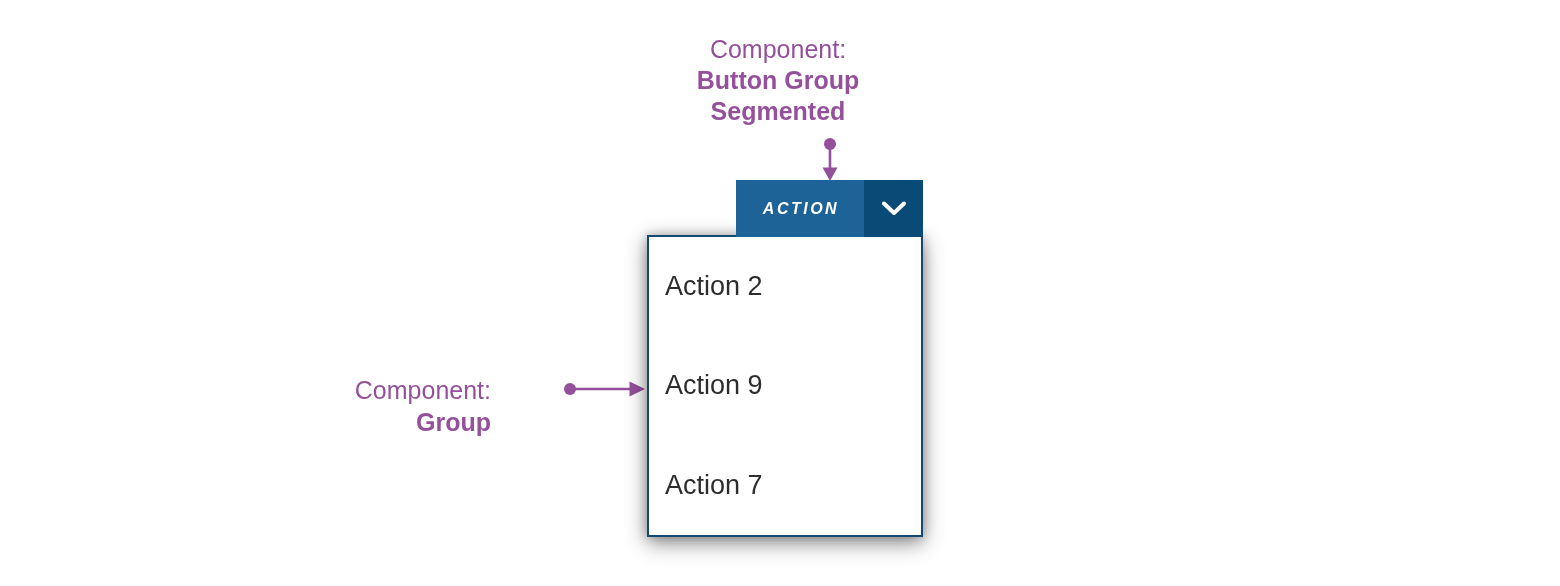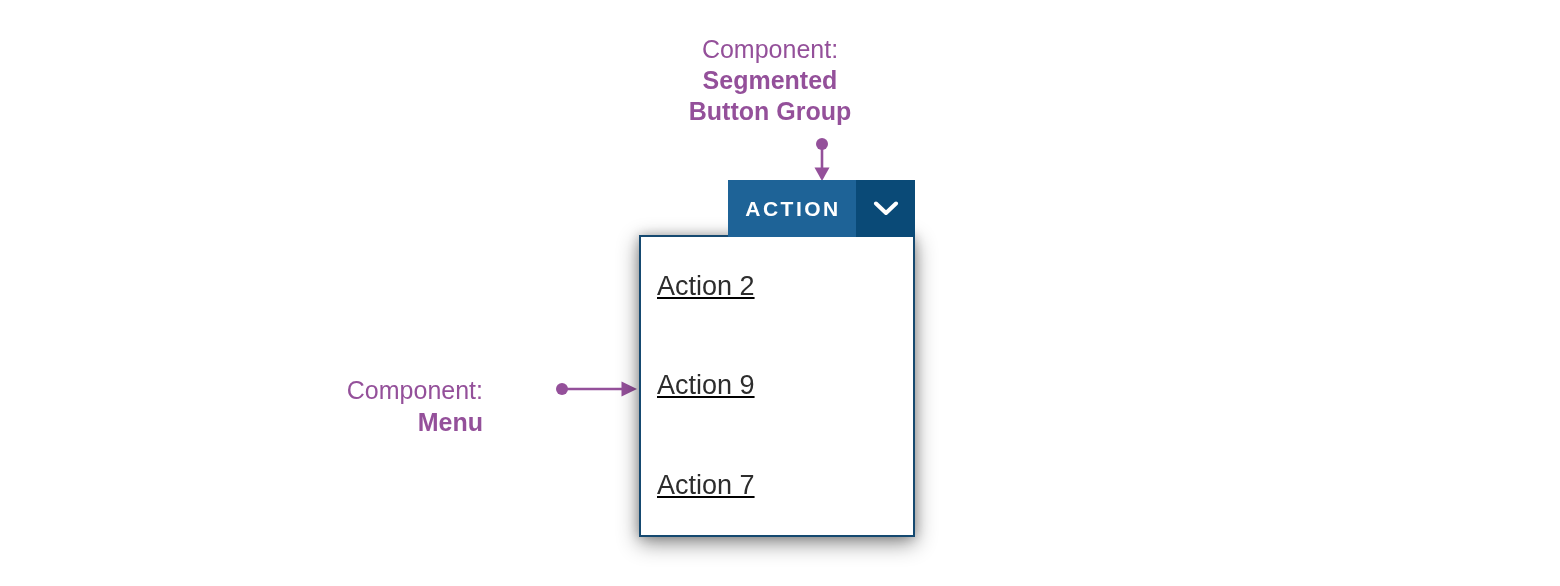--- a/index.html
+++ b/index.html
@@ -12,21 +12,21 @@
     --menu-bg:#FFFFFF;
     --menu-item-text:#2D2D2D;
     --page-bg:#FFFFFF;
   }
   *{margin:0;padding:0;box-sizing:border-box;}
   html,body{background:var(--page-bg);}
   body{
     font-family:"Liberation Sans", sans-serif;
     width:1560px;height:586px;overflow:hidden;position:relative;
   }
-  .stage{position:absolute;left:0;top:0;width:1496px;height:586px;background:var(--page-bg);}
+  .stage{position:absolute;left:8px;top:0;width:1496px;height:586px;background:var(--page-bg);}
 
   
   .annot{position:absolute;color:var(--annotation-purple);font-size:25px;}
   .annot-top{left:620px;top:34px;width:300px;text-align:center;line-height:31px;}
   .annot-left{right:1013px;top:374px;width:300px;text-align:right;line-height:32px;}
   .annot .regular{font-weight:400;}
   .annot .bold{font-weight:700;}
 
   .arrow{position:absolute;color:var(--annotation-purple);display:block;}
   .arrow-down{left:812px;top:138px;width:20px;height:46px;}
@@ -37,50 +37,50 @@
     position:absolute;left:728px;top:180px;width:187px;height:57px;
     display:flex;z-index:3;
   }
   .segmented button{
     border:none;cursor:pointer;display:flex;align-items:center;justify-content:center;
     font-family:inherit;
   }
   .seg-main{
     flex:0 0 128px;background:var(--button-primary-bg);
     border-right:2px solid var(--button-divider);
-    color:var(--button-text);font-size:21px;font-weight:700;letter-spacing:2.5px;
+    color:var(--button-text);font-size:16px;font-weight:700;letter-spacing:2.5px;font-style:italic;
   }
   .seg-main span{transform:translateX(1px);}
   .seg-arrow{flex:1 1 auto;background:var(--button-arrow-bg);}
   .chev{width:26px;height:15px;display:block;}
 
   
   .menu{
     position:absolute;left:639px;top:235px;width:276px;height:302px;
     background:var(--menu-bg);
     border:2px solid var(--menu-border);
     box-shadow:0 6px 20px rgba(0,0,0,0.45), 0 0 10px rgba(0,0,0,0.22);
-    display:flex;flex-direction:column;z-index:2;text-decoration:underline;
+    display:flex;flex-direction:column;z-index:2;
   }
   .menu-item{
     flex:1 1 0;display:flex;align-items:center;
     padding-left:16px;
     font-size:27px;color:var(--menu-item-text);
     cursor:pointer;
   }
 </style>
 </head>
 <body>
 
 <div class="stage">
 
   <div class="annot annot-top">
     <div class="regular">Component:</div>
+    <div class="bold">Button Group</div>
     <div class="bold">Segmented</div>
-    <div class="bold">Button Group</div>
   </div>
 
   <svg class="arrow arrow-down" viewBox="0 0 20 46" aria-hidden="true">
     <circle cx="10" cy="6" r="6" fill="currentColor"></circle>
     <line x1="10" y1="10" x2="10" y2="31" stroke="currentColor" stroke-width="2.6"></line>
     <polygon points="2.5,29.5 17.5,29.5 10,43" fill="currentColor"></polygon>
   </svg>
 
   <div class="segmented">
     <button class="seg-main">
@@ -94,21 +94,21 @@
   </div>
 
   <div class="menu">
     <div class="menu-item">Action 2</div>
     <div class="menu-item">Action 9</div>
     <div class="menu-item">Action 7</div>
   </div>
 
   <div class="annot annot-left">
     <div class="regular">Component:</div>
-    <div class="bold">Menu</div>
+    <div class="bold">Group</div>
   </div>
 
   <svg class="arrow arrow-right" viewBox="0 0 86 20" aria-hidden="true">
     <circle cx="7" cy="10" r="6" fill="currentColor"></circle>
     <line x1="11" y1="10" x2="68" y2="10" stroke="currentColor" stroke-width="2.6"></line>
     <polygon points="66.5,2.5 66.5,17.5 82,10" fill="currentColor"></polygon>
   </svg>
 
 </div>
 

